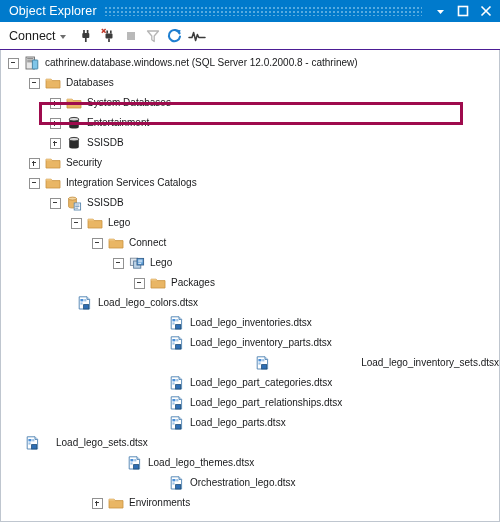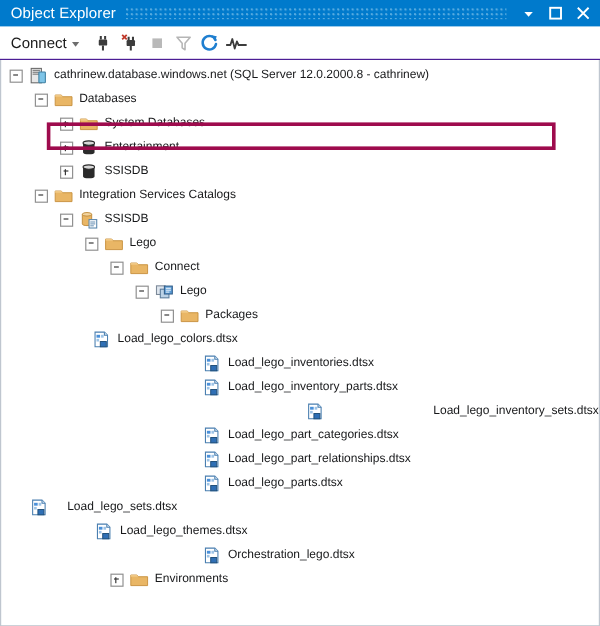--- a/index.html
+++ b/index.html
@@ -300,20 +300,30 @@
           <span class="toggle plus"></span>
           <span class="ico">
             <svg width="16" height="16" viewBox="0 0 16 16">
               <path d="M3.2 4.2 L12.8 4.2 L12.8 12 C12.8 13 10.7 13.6 8 13.6 C5.3 13.6 3.2 13 3.2 12 Z" fill="#2b2b2b"></path>
               <ellipse cx="8" cy="4.2" rx="4.8" ry="1.8" fill="#d8d8d8" stroke="#2b2b2b" stroke-width="0.9"></ellipse>
             </svg>
           </span>
           <span class="label">SSISDB</span>
         </div>
         <div class="row" style="padding-left: 28px;">
+          <span class="toggle plus"></span>
+          <span class="ico">
+            <svg width="16" height="16" viewBox="0 0 16 16">
+              <path d="M1 4.2 L6.1 4.2 L7.2 5.6 L15 5.6 L15 13 L1 13 Z" fill="#e9b665" stroke="#c99240" stroke-width="0.8"></path>
+              <path d="M1 4.2 L6.1 4.2 L7.2 5.6 L1 5.6 Z" fill="#f0c885"></path>
+            </svg>
+          </span>
+          <span class="label">Security</span>
+        </div>
+        <div class="row" style="padding-left: 28px;">
           <span class="toggle"></span>
           <span class="ico">
             <svg width="16" height="16" viewBox="0 0 16 16">
               <path d="M1 4.2 L6.1 4.2 L7.2 5.6 L15 5.6 L15 13 L1 13 Z" fill="#e9b665" stroke="#c99240" stroke-width="0.8"></path>
               <path d="M1 4.2 L6.1 4.2 L7.2 5.6 L1 5.6 Z" fill="#f0c885"></path>
             </svg>
           </span>
           <span class="label">Integration Services Catalogs</span>
         </div>
         <div class="row" style="padding-left: 49px;">
@@ -475,21 +485,21 @@
               <path d="M2.2 1.8 L10 1.8 L12.6 4.4 L12.6 14 L2.2 14 Z" fill="#ffffff" stroke="#4a7fb0" stroke-width="0.9"></path>
               <path d="M10 1.8 L10 4.4 L12.6 4.4" fill="#dce9f5" stroke="#4a7fb0" stroke-width="0.9"></path>
               <rect x="3.4" y="4" width="3" height="2.4" fill="#4a90d9"></rect>
               <rect x="7.2" y="4" width="2.2" height="2.4" fill="#9dc3e6"></rect>
               <rect x="3.4" y="7.4" width="2.2" height="2.2" fill="#9dc3e6"></rect>
               <rect x="6.6" y="9.6" width="5" height="4.4" fill="#2f6fb5" stroke="#1f4e79" stroke-width="0.8"></rect>
             </svg>
           </span>
           <span class="label">Load_lego_sets.dtsx</span>
         </div>
-        <div class="row" style="padding-left: 64px;">
+        <div class="row" style="padding-left: 112px;">
           <span class="toggle none"></span>
           <span class="ico">
             <svg width="16" height="16" viewBox="0 0 16 16">
               <path d="M2.2 1.8 L10 1.8 L12.6 4.4 L12.6 14 L2.2 14 Z" fill="#ffffff" stroke="#4a7fb0" stroke-width="0.9"></path>
               <path d="M10 1.8 L10 4.4 L12.6 4.4" fill="#dce9f5" stroke="#4a7fb0" stroke-width="0.9"></path>
               <rect x="3.4" y="4" width="3" height="2.4" fill="#4a90d9"></rect>
               <rect x="7.2" y="4" width="2.2" height="2.4" fill="#9dc3e6"></rect>
               <rect x="3.4" y="7.4" width="2.2" height="2.2" fill="#9dc3e6"></rect>
               <rect x="6.6" y="9.6" width="5" height="4.4" fill="#2f6fb5" stroke="#1f4e79" stroke-width="0.8"></rect>
             </svg>

